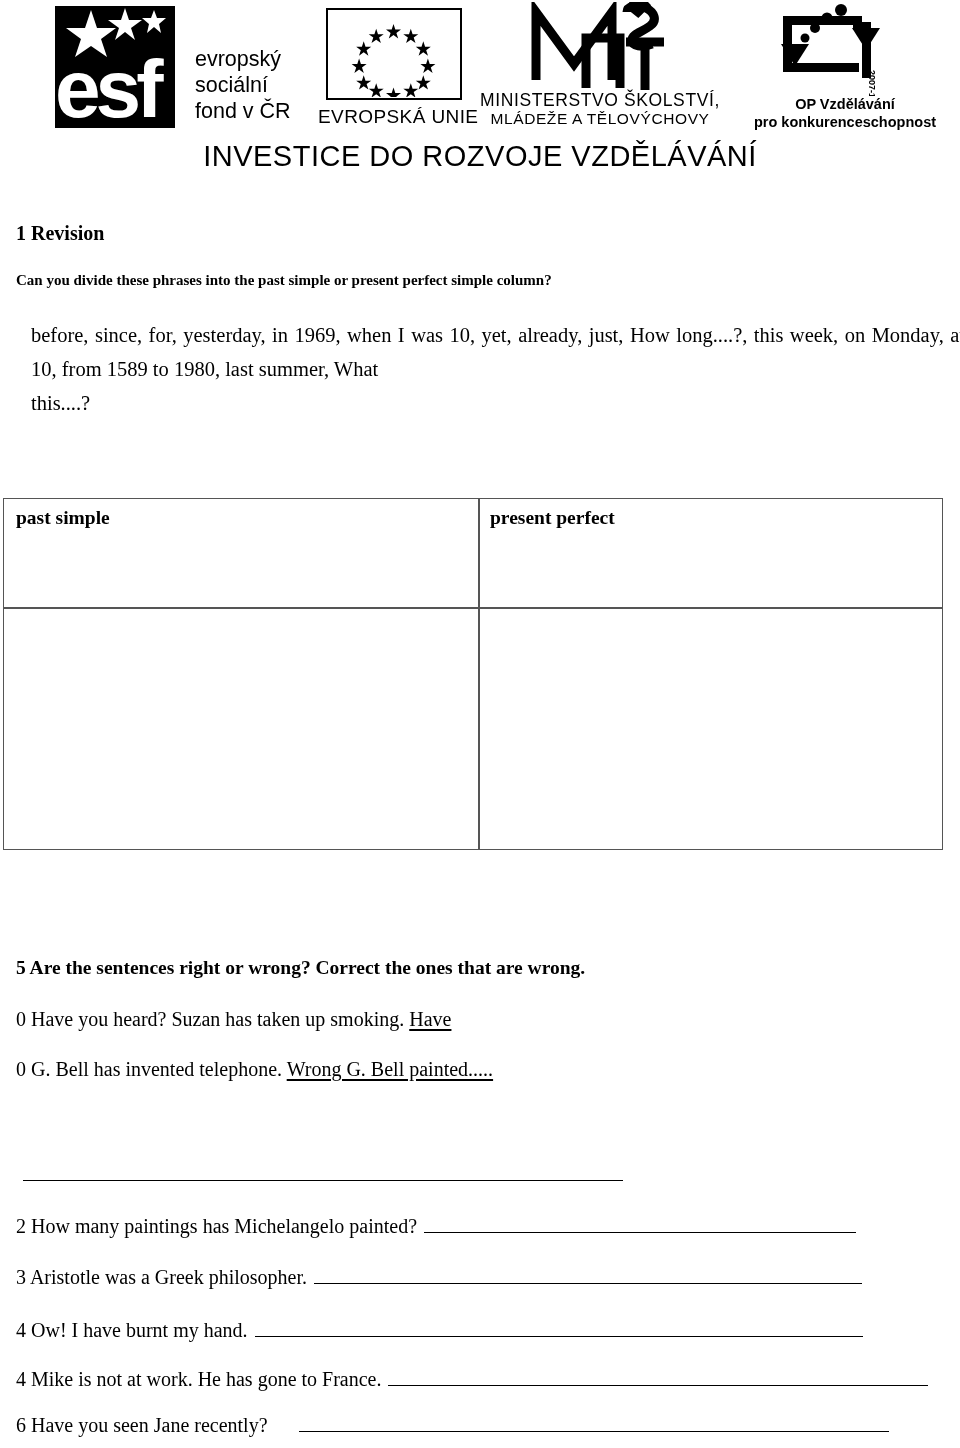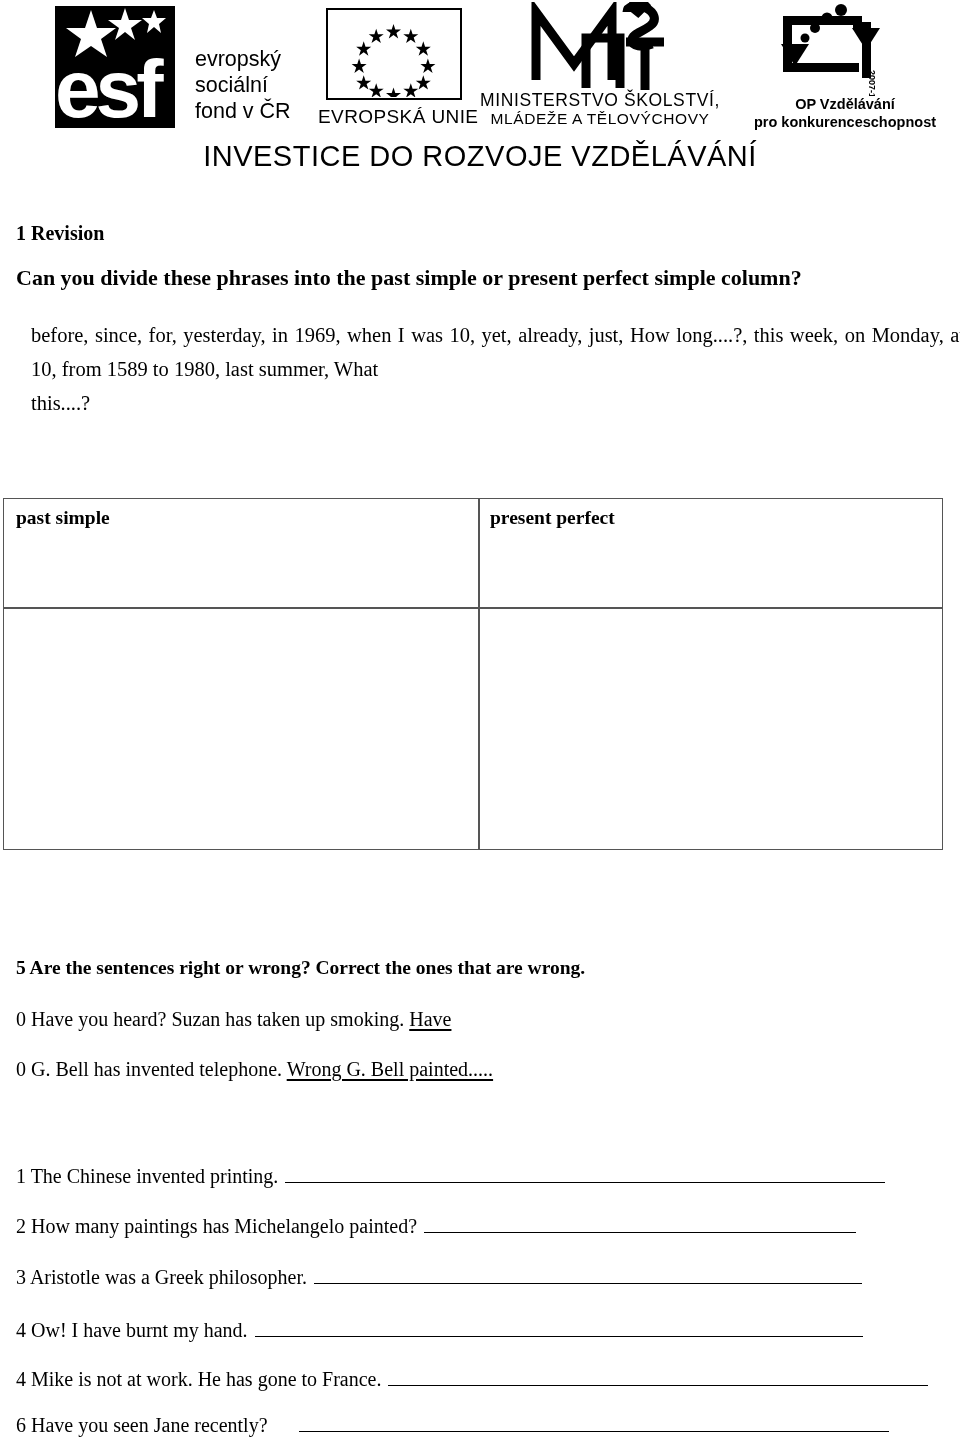--- a/index.html
+++ b/index.html
@@ -125,21 +125,21 @@
   .content { position: absolute; left: 0; top: 0; width: 960px; }
 
   .h-task {
     position: absolute;
     left: 16px;
     font-weight: 700;
     font-size: 20px;
     white-space: nowrap;
   }
   #task1-title { top: 222px; }
-  #task1-question { top: 265px; font-size: 22px; }
+  #task1-question { top: 272px; font-size: 15px; }
   #task2-title { top: 957px; font-size: 19.5px; }
 
   .phrase-block {
     position: absolute;
     left: 16px;
     top: 318px;
     width: 934px;
     font-size: 20.5px;
     line-height: 34px;
     text-align: justify;
@@ -328,21 +328,20 @@
   <div class="h-task" id="task2-title">5 Are the sentences right or wrong? Correct the ones that are wrong.</div>
 
   <div class="example" id="example-0a">
     <span>0 Have you heard? Suzan has taken up smoking. </span><span class="ul">Have</span>
   </div>
   <div class="example" id="example-0b">
     <span>0 G. Bell has invented telephone. </span><span class="ul">Wrong G. Bell painted.....</span>
   </div>
 
   <div class="qrow" id="q1">
-    <span class="qtext">1 The Chinese invented printing.</span>
       <span class="blank"></span>
   </div>
   <div class="qrow" id="q2">
     <span class="qtext">2 How many paintings has Michelangelo painted?</span>
       <span class="blank"></span>
   </div>
   <div class="qrow" id="q3">
     <span class="qtext">3 Aristotle was a Greek philosopher.</span>
       <span class="blank"></span>
   </div>

